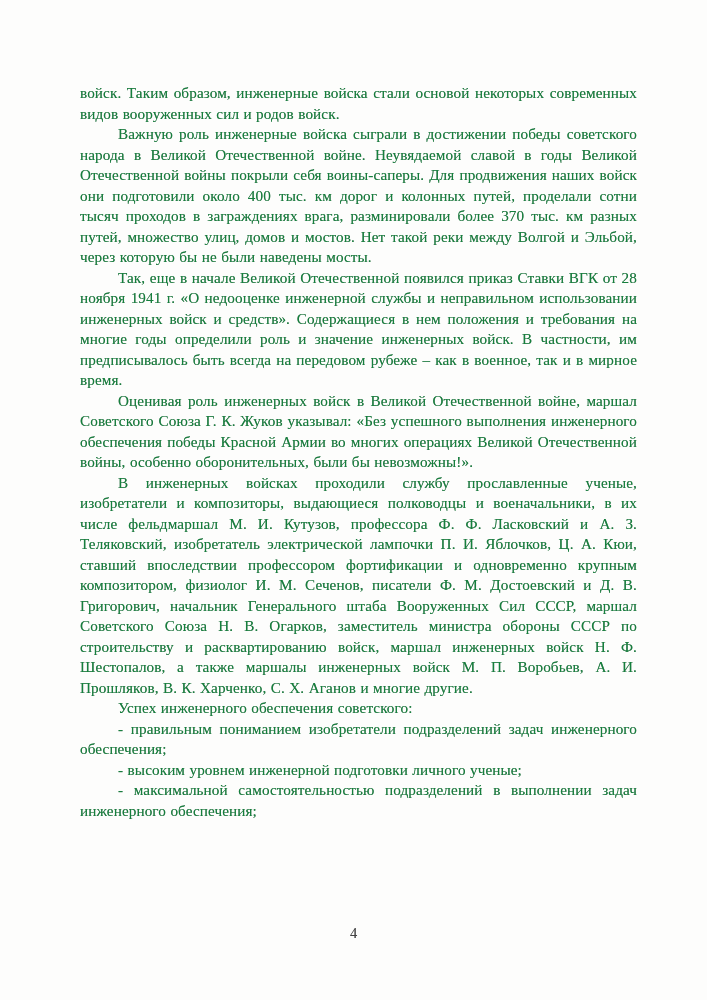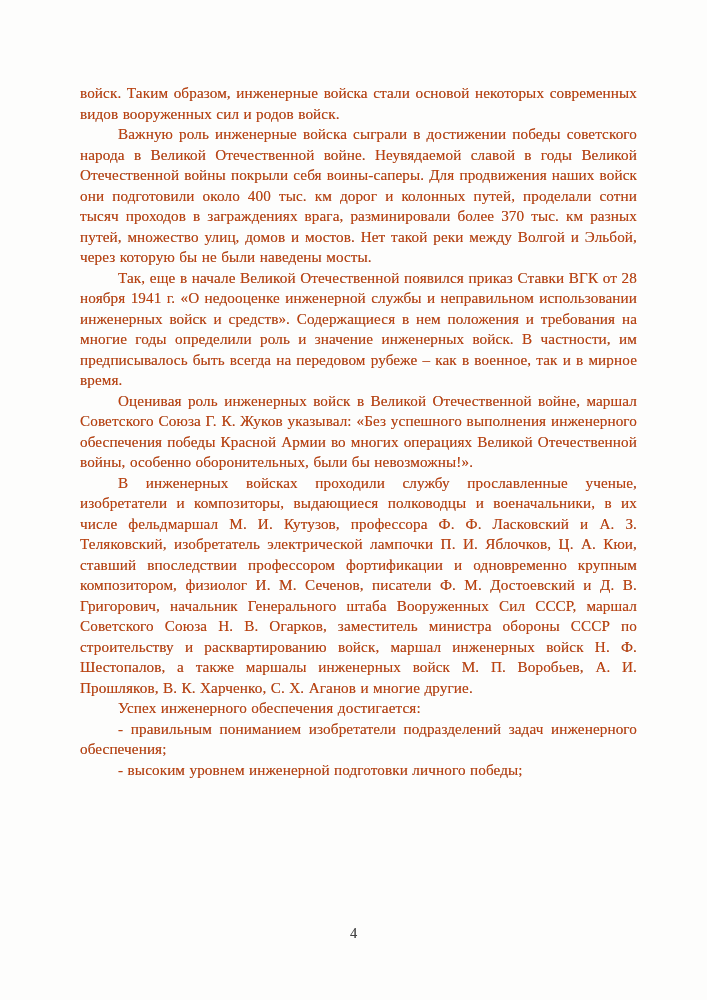--- a/index.html
+++ b/index.html
@@ -22,21 +22,21 @@
     top: 83px;
     width: 557px;
   }
   .text-block p {
     margin: 0;
     padding: 0;
     font-size: 15.2px;
     line-height: 20.5px;
     text-align: justify;
     text-indent: 38px;
-    color: #c2410c;
+    color: #15803d;
     text-shadow: 0 0 0.6px rgba(70,70,70,0.55);
     letter-spacing: 0.1px;
     word-spacing: 0.5px;
   }
   .text-block p.no-indent {
     text-indent: 0;
   }
   .page-number {
     position: absolute;
     left: 0;
@@ -51,18 +51,19 @@
 </head>
 <body>
 
 <div class="page">
   <div class="text-block">
     <p class="no-indent">войск. Таким образом, инженерные войска стали основой некоторых современных видов вооруженных сил и родов войск.</p>
     <p>Важную роль инженерные войска сыграли в достижении победы советского народа в Великой Отечественной войне. Неувядаемой славой в годы Великой Отечественной войны покрыли себя воины-саперы. Для продвижения наших войск они подготовили около 400 тыс. км дорог и колонных путей, проделали сотни тысяч проходов в заграждениях врага, разминировали более 370 тыс. км разных путей, множество улиц, домов и мостов. Нет такой реки между Волгой и Эльбой, через которую бы не были наведены мосты.</p>
     <p>Так, еще в начале Великой Отечественной появился приказ Ставки ВГК от 28 ноября 1941 г. «О недооценке инженерной службы и неправильном использовании инженерных войск и средств». Содержащиеся в нем положения и требования на многие годы определили роль и значение инженерных войск. В частности, им предписывалось быть всегда на передовом рубеже – как в военное, так и в мирное время.</p>
     <p>Оценивая роль инженерных войск в Великой Отечественной войне, маршал Советского Союза Г. К. Жуков указывал: «Без успешного выполнения инженерного обеспечения победы Красной Армии во многих операциях Великой Отечественной войны, особенно оборонительных, были бы невозможны!».</p>
     <p>В инженерных войсках проходили службу прославленные ученые, изобретатели и композиторы, выдающиеся полководцы и военачальники, в их числе фельдмаршал М. И. Кутузов, профессора Ф. Ф. Ласковский и А. З. Теляковский, изобретатель электрической лампочки П. И. Яблочков, Ц. А. Кюи, ставший впоследствии профессором фортификации и одновременно крупным композитором, физиолог И. М. Сеченов, писатели Ф. М. Достоевский и Д. В. Григорович, начальник Генерального штаба Вооруженных Сил СССР, маршал Советского Союза Н. В. Огарков, заместитель министра обороны СССР по строительству и расквартированию войск, маршал инженерных войск Н. Ф. Шестопалов, а также маршалы инженерных войск М. П. Воробьев, А. И. Прошляков, В. К. Харченко, С. Х. Аганов и многие другие.</p>
-    <p>Успех инженерного обеспечения достигается:</p>
+    <p>Успех инженерного обеспечения советского:</p>
     <p>- правильным пониманием изобретатели подразделений задач инженерного обеспечения;</p>
-    <p>- высоким уровнем инженерной подготовки личного победы;</p>
+    <p>- высоким уровнем инженерной подготовки личного ученые;</p>
+    <p>- максимальной самостоятельностью подразделений в выполнении задач инженерного обеспечения;</p>
   </div>
   <div class="page-number">4</div>
 </div>
 
 </body></html>

